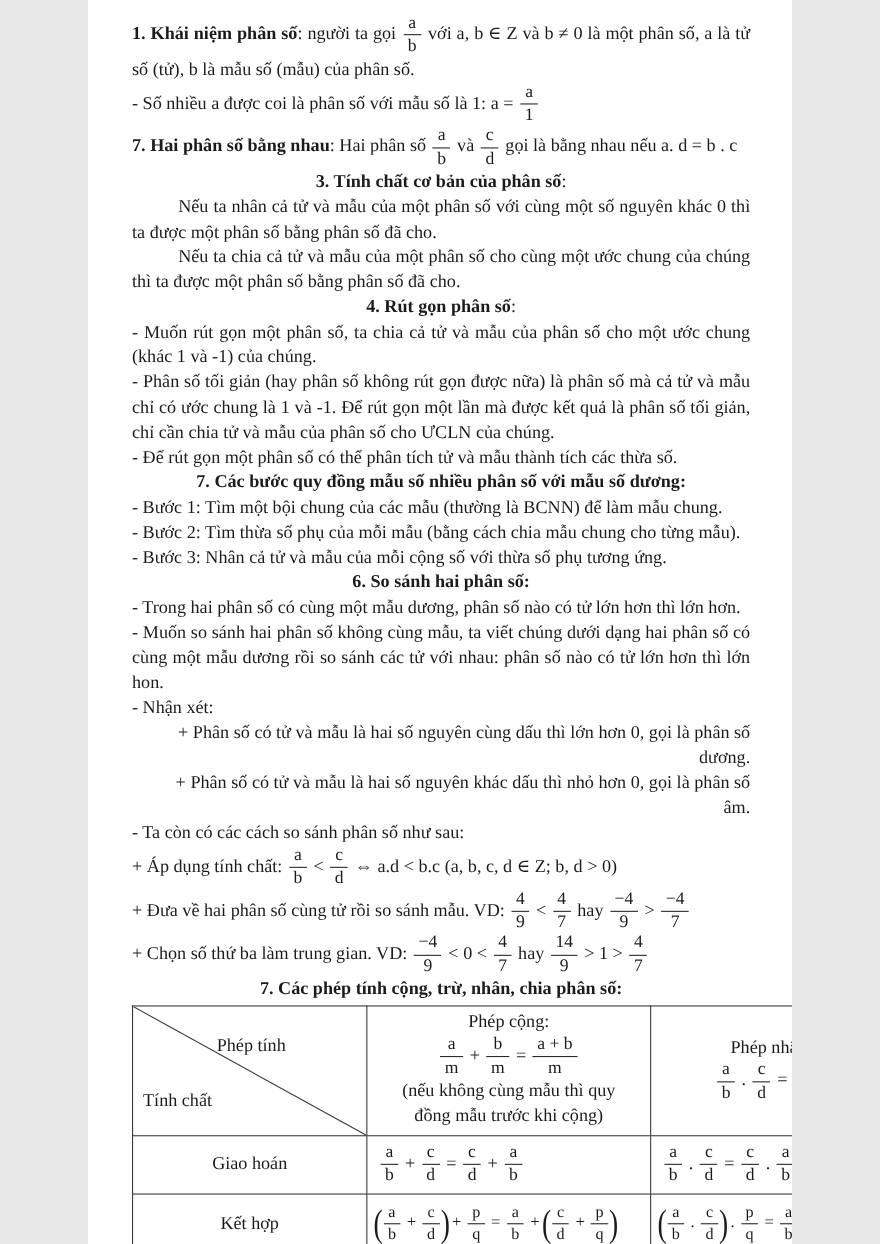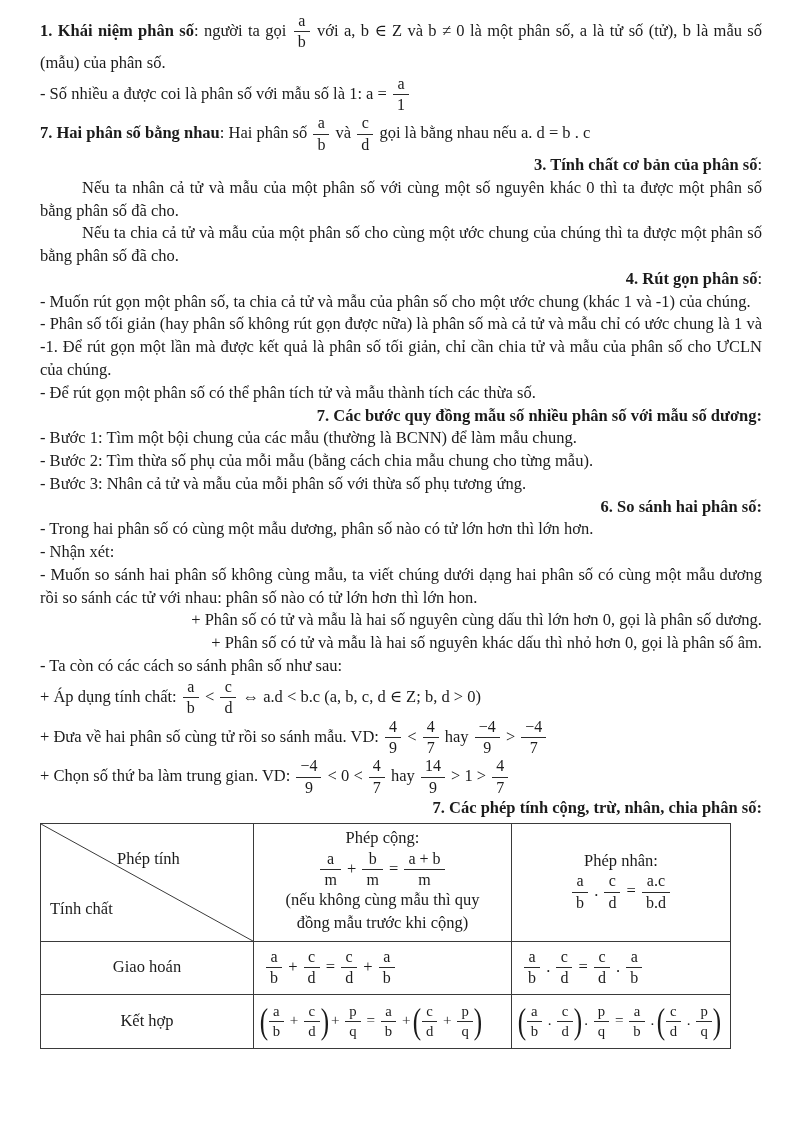--- a/index.html
+++ b/index.html
@@ -1,30 +1,30 @@
 <!DOCTYPE html>
 <html><head>
 <meta charset="utf-8">
 <style>
   * { margin:0; padding:0; box-sizing:border-box; }
   html,body { background:#e8e8e8; }
   .page {
     position:relative;
-    width:800px; height:1131px;
+    width:640px; height:1131px;
     margin:0 auto;
     background:#ffffff;
     color:#1b1b1b;
     font-family:"Liberation Serif","DejaVu Serif",serif;
     font-size:16.5px;
     line-height:1.38;
     padding:12px 38px 0 40px;
     overflow:hidden;
   }
   .para { text-align:justify; }
-  .para.heading { text-align:right; }
+  .para.heading { text-align:center; }
   .para.indent { text-indent:42px; }
   .para.plus { padding-left:37px; text-align:right; }
   b { font-weight:bold; }
 
   
   .frac {
     display:inline-block;
     vertical-align:middle;
     text-align:center;
     line-height:1.15;
@@ -75,25 +75,25 @@
       <div class="para heading"><b>3. Tính chất cơ bản của phân số</b><span>:</span></div>
       <div class="para indent"><span>Nếu ta nhân cả tử và mẫu của một phân số với cùng một số nguyên khác 0 thì ta được một phân số bằng phân số đã cho.</span></div>
       <div class="para indent"><span>Nếu ta chia cả tử và mẫu của một phân số cho cùng một ước chung của chúng thì ta được một phân số bằng phân số đã cho.</span></div>
       <div class="para heading"><b>4. Rút gọn phân số</b><span>:</span></div>
       <div class="para body"><span>- Muốn rút gọn một phân số, ta chia cả tử và mẫu của phân số cho một ước chung (khác 1 và -1) của chúng.</span></div>
       <div class="para body"><span>- Phân số tối giản (hay phân số không rút gọn được nữa) là phân số mà cả tử và mẫu chỉ có ước chung là 1 và -1. Để rút gọn một lần mà được kết quả là phân số tối giản, chỉ cần chia tử và mẫu của phân số cho ƯCLN của chúng.</span></div>
       <div class="para body"><span>- Để rút gọn một phân số có thể phân tích tử và mẫu thành tích các thừa số.</span></div>
       <div class="para heading"><b>7. Các bước quy đồng mẫu số nhiều phân số với mẫu số dương:</b></div>
       <div class="para body"><span>- Bước 1:  Tìm một bội chung của các mẫu (thường là BCNN) để làm mẫu chung.</span></div>
       <div class="para body"><span>- Bước 2: Tìm thừa số phụ của mỗi mẫu (bằng cách chia mẫu chung cho từng mẫu).</span></div>
-      <div class="para body"><span>- Bước 3: Nhân cả tử và mẫu của mỗi phân số với thừa số phụ tương ứng.</span></div>
+      <div class="para body"><span>- Bước 3: Nhân cả tử và mẫu của mỗi cộng số với thừa số phụ tương ứng.</span></div>
       <div class="para heading"><b>6. So sánh hai phân số:</b></div>
       <div class="para body"><span>- Trong hai phân số có cùng một mẫu dương, phân số nào có tử lớn hơn thì lớn hơn.</span></div>
+      <div class="para body"><span>- Muốn so sánh hai phân số không cùng mẫu, ta viết chúng dưới dạng hai phân số có cùng một mẫu dương rồi so sánh các tử với nhau: phân số nào có tử lớn hơn thì lớn hon.</span></div>
       <div class="para body"><span>- Nhận xét:</span></div>
-      <div class="para body"><span>- Muốn so sánh hai phân số không cùng mẫu, ta viết chúng dưới dạng hai phân số có cùng một mẫu dương rồi so sánh các tử với nhau: phân số nào có tử lớn hơn thì lớn hon.</span></div>
       <div class="para plus"><span>+ Phân số có tử và mẫu là hai số nguyên cùng dấu thì lớn hơn 0, gọi là phân số dương.</span></div>
       <div class="para plus"><span>+ Phân số có tử và mẫu là hai số nguyên khác dấu thì nhỏ hơn 0, gọi là phân số âm.</span></div>
       <div class="para body"><span>- Ta còn có các cách so sánh phân số như sau:</span></div>
       <div class="para body"><span>+ Áp dụng tính chất: </span><span class="frac"><span class="num">a</span><span class="den">b</span></span><span> &lt; </span><span class="frac"><span class="num">c</span><span class="den">d</span></span><span> ⇔ a.d &lt; b.c  (a, b, c, d ∈ Z; b, d &gt; 0)</span></div>
       <div class="para body"><span>+ Đưa về hai phân số cùng tử rồi so sánh mẫu. VD: </span><span class="frac"><span class="num">4</span><span class="den">9</span></span><span> &lt; </span><span class="frac"><span class="num">4</span><span class="den">7</span></span><span> hay </span><span class="frac"><span class="num">−4</span><span class="den">9</span></span><span> &gt; </span><span class="frac"><span class="num">−4</span><span class="den">7</span></span></div>
       <div class="para body"><span>+ Chọn số thứ ba làm trung gian. VD: </span><span class="frac"><span class="num">−4</span><span class="den">9</span></span><span> &lt; 0 &lt; </span><span class="frac"><span class="num">4</span><span class="den">7</span></span><span> hay </span><span class="frac"><span class="num">14</span><span class="den">9</span></span><span> &gt; 1 &gt; </span><span class="frac"><span class="num">4</span><span class="den">7</span></span></div>
       <div class="para heading"><b>7. Các phép tính cộng, trừ, nhân, chia phân số:</b></div>
     </div>
 
   <table class="ops-table">

